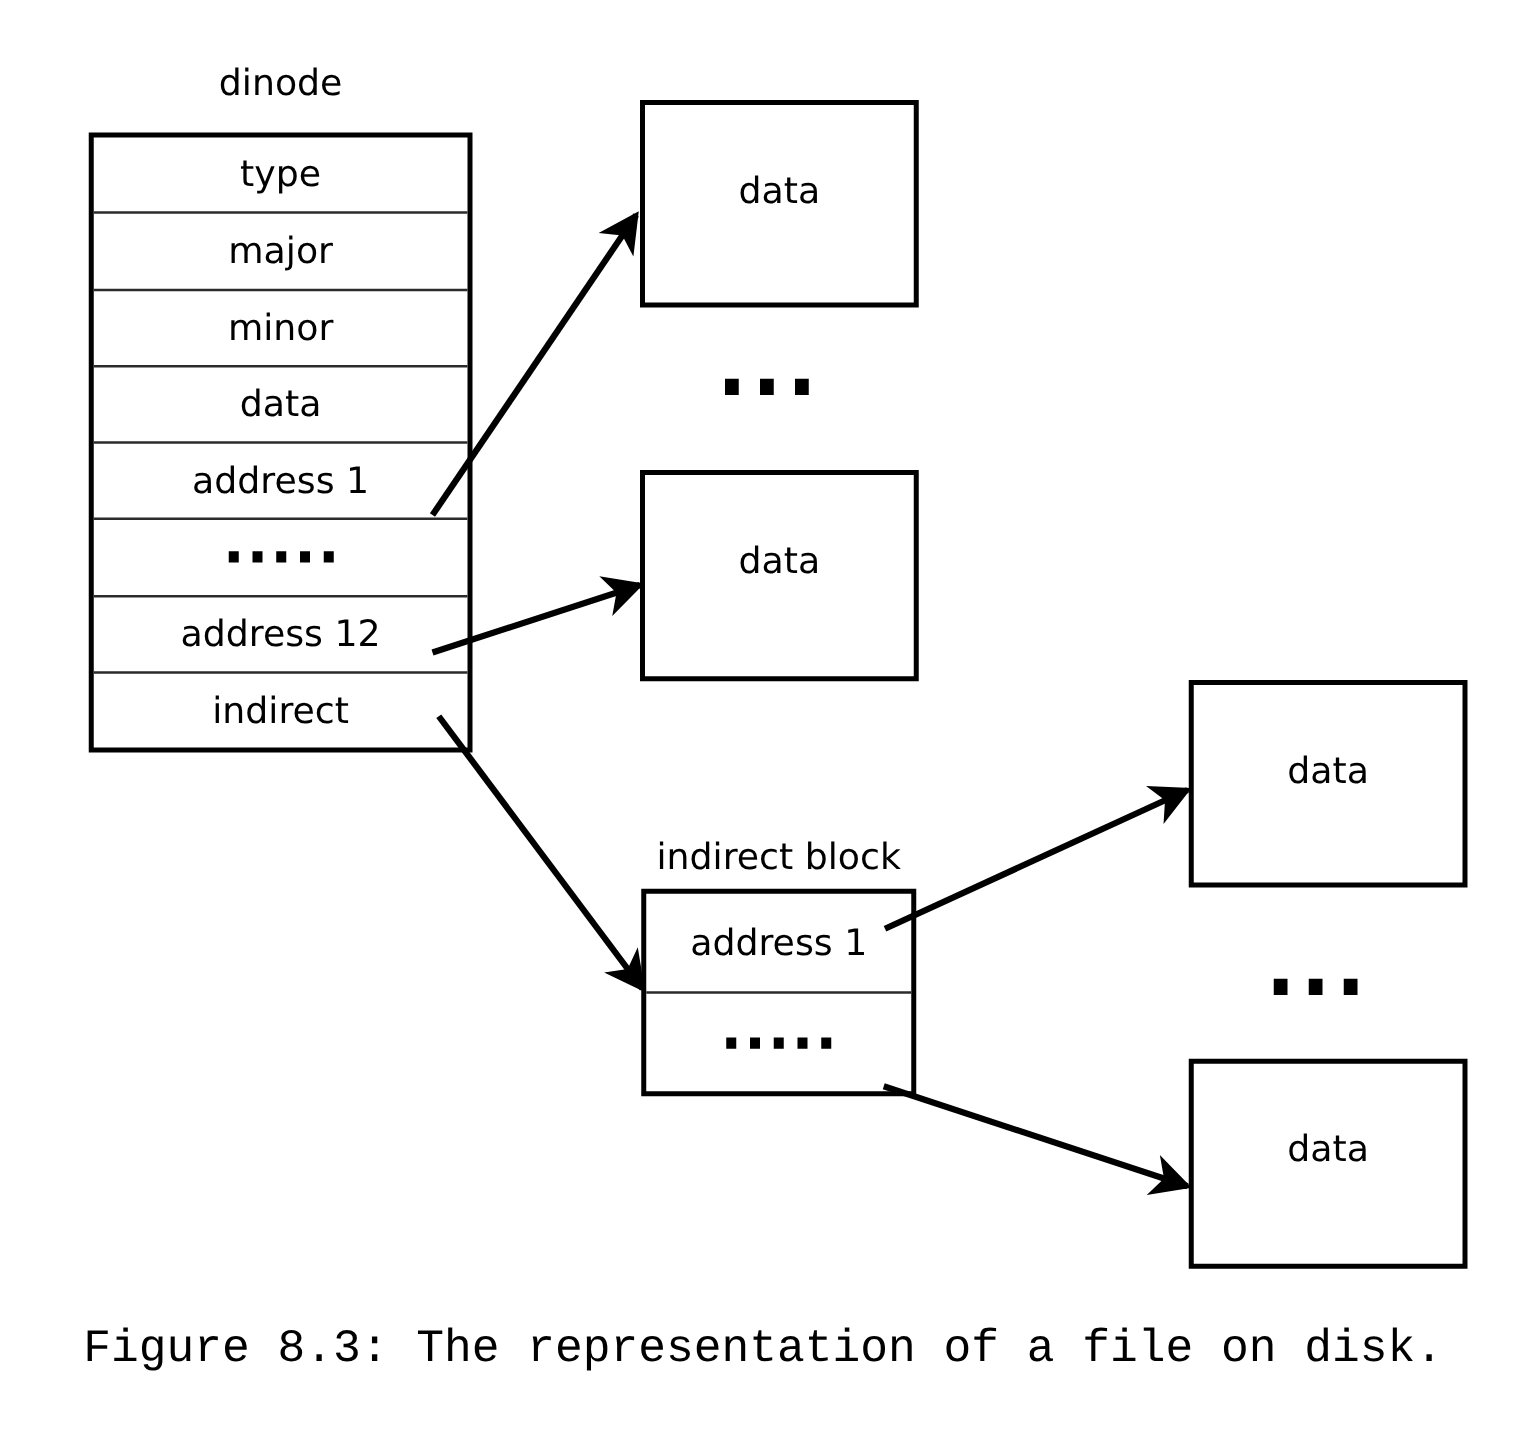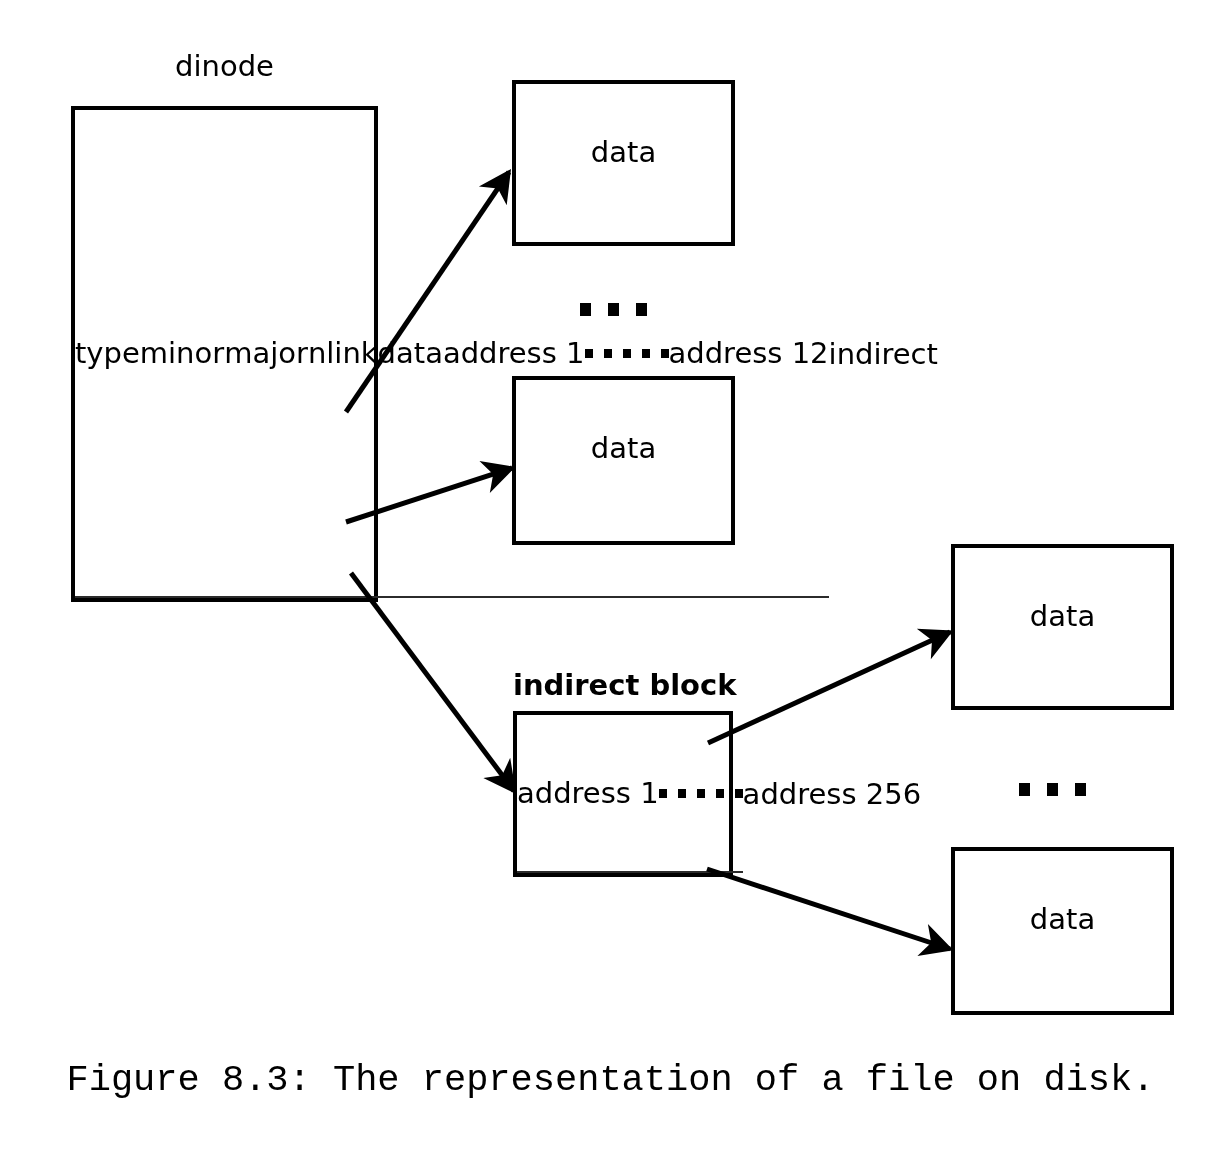--- a/index.html
+++ b/index.html
@@ -33,21 +33,21 @@
     color: #000;
   }
 
   
   .struct {
     position: absolute;
     box-sizing: border-box;
     border: 4px solid #000;
     background: #fff;
     display: flex;
-    flex-direction: row;
+    flex-direction: column;
   }
   .struct .row {
     box-sizing: border-box;
     flex: 1 1 0;
     border-bottom: 2px solid #2b2b2b;
     display: flex;
     align-items: center;
     justify-content: center;
     font-size: 29px;
     line-height: 1;
@@ -122,23 +122,22 @@
 </style>
 </head>
 <body>
 
 <div id="figure">
 
   <div class="box-label" style="left:71px; top:52px; width:307px;">dinode</div>
 
   <div class="struct" style="left:71px; top:106px; width:307px; height:496px;">
     <div class="row">type</div>
+    <div class="row">major</div>
     <div class="row">minor</div>
-    <div class="row">major</div>
-    <div class="row">nlink</div>
     <div class="row">data</div>
     <div class="row">address 1</div>
     <div class="row">
       <span class="dots5">
           <i></i>
           <i></i>
           <i></i>
           <i></i>
           <i></i>
         </span>
@@ -154,34 +153,33 @@
   <div class="ellip" style="left:580px; top:303px;">
     <i></i>
       <i></i>
       <i></i>
   </div>
 
   <div class="datablock" style="left:512px; top:376px; width:223px; height:169px;">
     <span>data</span>
   </div>
 
-  <div class="box-label" style="left:513px; top:671px; width:220px;font-weight:bold;">indirect block</div>
+  <div class="box-label" style="left:513px; top:671px; width:220px;">indirect block</div>
 
   <div class="struct" style="left:513px; top:711px; width:220px; height:166px;">
     <div class="row">address 1</div>
     <div class="row">
       <span class="dots5">
           <i></i>
           <i></i>
           <i></i>
           <i></i>
           <i></i>
         </span>
     </div>
-    <div class="row">address 256</div>
   </div>
 
   <div class="datablock" style="left:951px; top:544px; width:223px; height:166px;">
     <span>data</span>
   </div>
 
   <div class="ellip" style="left:1019px; top:783px;">
     <i></i>
       <i></i>
       <i></i>

